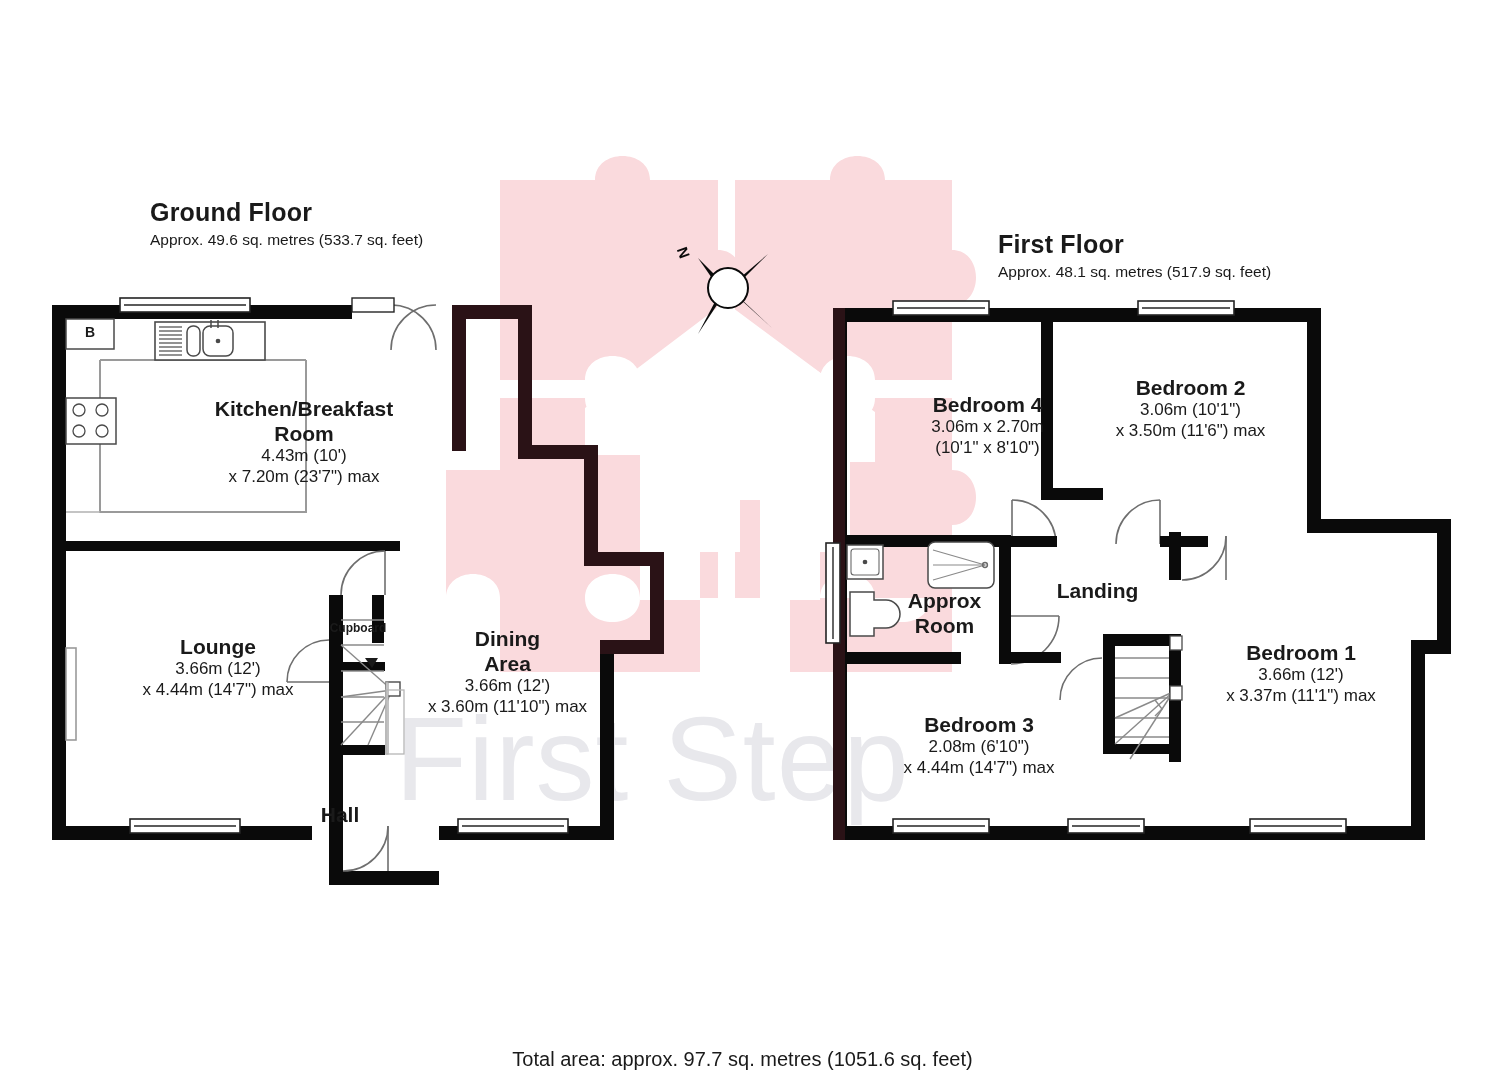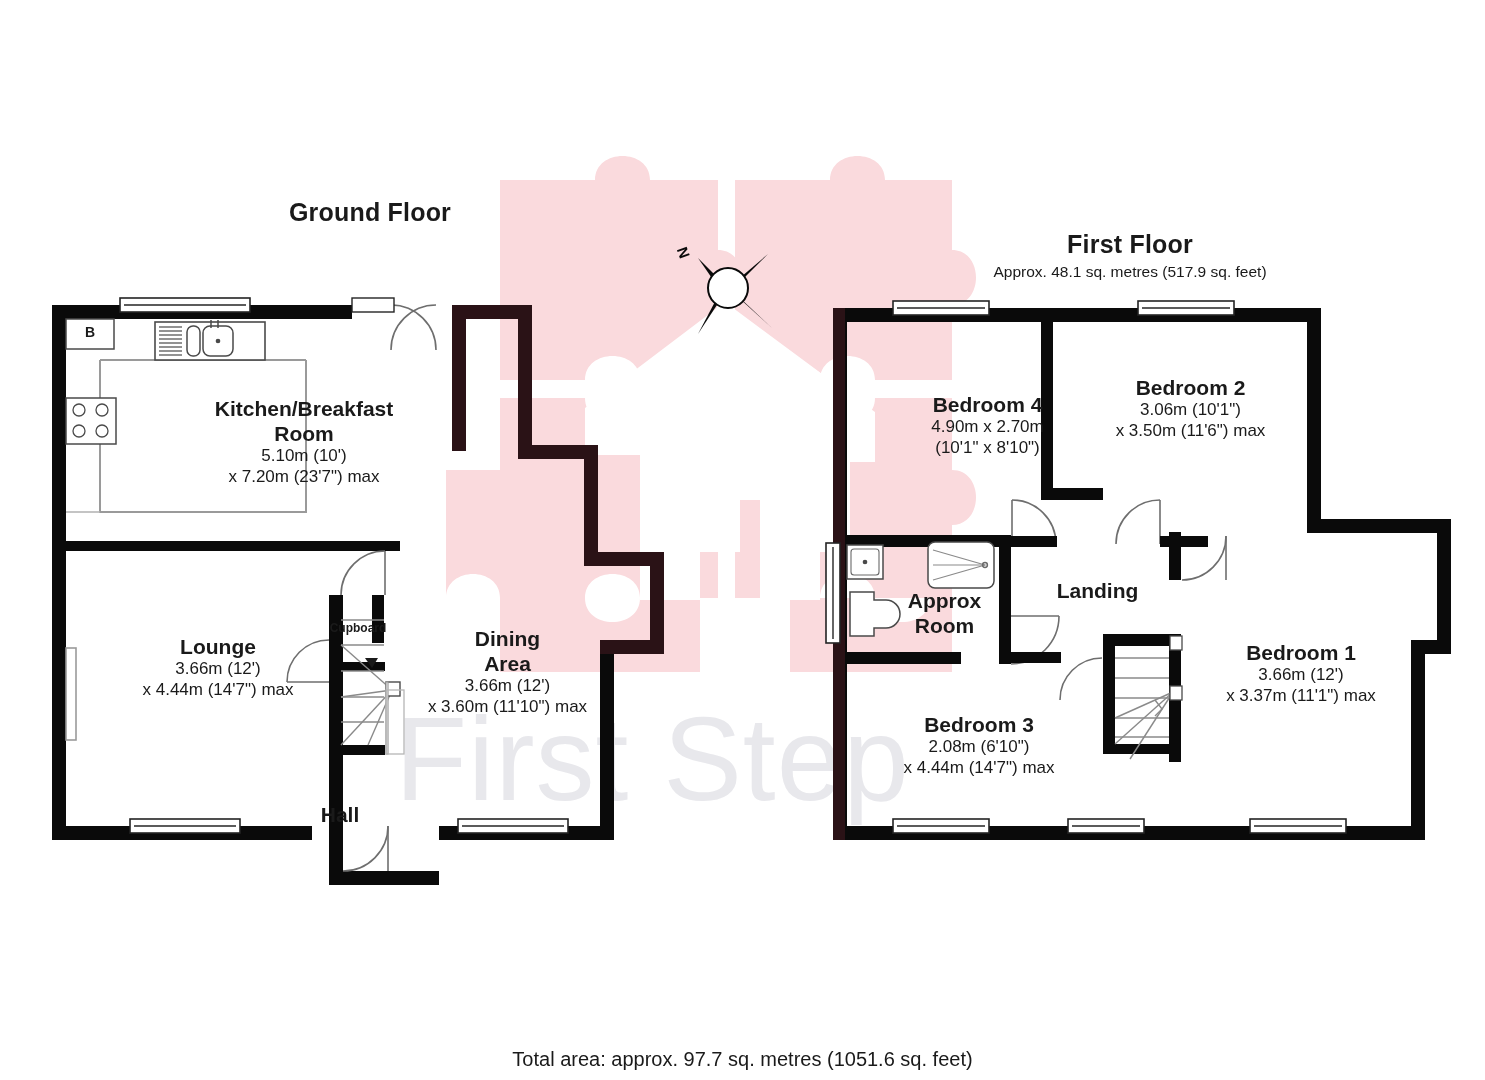--- a/index.html
+++ b/index.html
@@ -25,31 +25,30 @@
     font-weight: 400;
     color: #e8e8ec;
     letter-spacing: 1px;
     white-space: nowrap;
     line-height: 1;
   }
 
   
   .floor-title {
     position: absolute;
-    text-align: center;
     line-height: 1.18;
   }
   .floor-title .ft-name {
     font-size: 25px; font-weight: bold; letter-spacing: .2px;
   }
   .floor-title .ft-area {
     font-size: 15.5px; font-weight: 400; margin-top: 3px;
   }
   #gf-title { left: 150px; top: 198px; width: 440px; }
-  #ff-title { left: 965px; top: 230px; width: 330px; }
+  #ff-title { left: 998px; top: 230px; width: 330px; }
 
   .total-area {
     position: absolute;
     left: 0; right: 0; top: 1048px;
     text-align: center;
     font-size: 20px;
   }
 
   
   .room-label {
@@ -335,31 +334,32 @@
       <path d="M60,52 L100,18 L72,46 Z"></path>
       <path d="M60,52 L30,98 L50,60 Z"></path>
       <path d="M60,52 L104,92 L72,62 Z"></path>
     </g>
     <circle cx="60" cy="52" r="20" fill="#ffffff" stroke="#0a0a0a" stroke-width="2"></circle>
     <text x="22" y="20" font-family="Liberation Sans, sans-serif" font-size="15" font-weight="bold" fill="#0a0a0a" transform="rotate(-110 22 20)">N</text>
   </svg>
 
   <div class="floor-title" id="gf-title">
     <div class="ft-name">Ground Floor</div>
+    <div class="ft-area">Approx. 49.6 sq. metres (533.7 sq. feet)</div>
   </div>
 
   <div class="floor-title" id="ff-title">
     <div class="ft-name">First Floor</div>
     <div class="ft-area">Approx. 48.1 sq. metres (517.9 sq. feet)</div>
   </div>
 
   <div class="room-label" style="left:184px; top:396px; width:240px;">
     <div class="rl-name">Kitchen/Breakfast</div>
     <div class="rl-name">Room</div>
-    <div class="rl-dim">5.10m (10')</div>
+    <div class="rl-dim">4.43m (10')</div>
     <div class="rl-dim">x 7.20m (23'7") max</div>
   </div>
 
   <div class="room-label" style="left:75px; top:634px; width:270px;padding-left:16px;">
     <div class="rl-name">Lounge</div>
     <div class="rl-dim">3.66m (12')</div>
     <div class="rl-dim">x 4.44m (14'7") max</div>
   </div>
 
   <div class="room-label" style="left:400px; top:626px; width:215px;">
@@ -376,21 +376,21 @@
   <div class="room-label small" style="left:321px; top:621px; width:74px;">
     <div class="rl-name">Cupboard</div>
   </div>
 
   <div class="room-label small" style="left:70px; top:324px; width:40px; font-size:14px;">
     <div class="rl-name" style="font-size:14px;">B</div>
   </div>
 
   <div class="room-label" style="left:845px; top:392px; width:285px;">
     <div class="rl-name">Bedroom 4</div>
-    <div class="rl-dim">4.90m x 2.70m</div>
+    <div class="rl-dim">3.06m x 2.70m</div>
     <div class="rl-dim">(10'1" x 8'10")</div>
   </div>
 
   <div class="room-label" style="left:1073px; top:375px; width:235px;">
     <div class="rl-name">Bedroom 2</div>
     <div class="rl-dim">3.06m (10'1")</div>
     <div class="rl-dim">x 3.50m (11'6") max</div>
   </div>
 
   <div class="room-label" style="left:1185px; top:640px; width:232px;">

